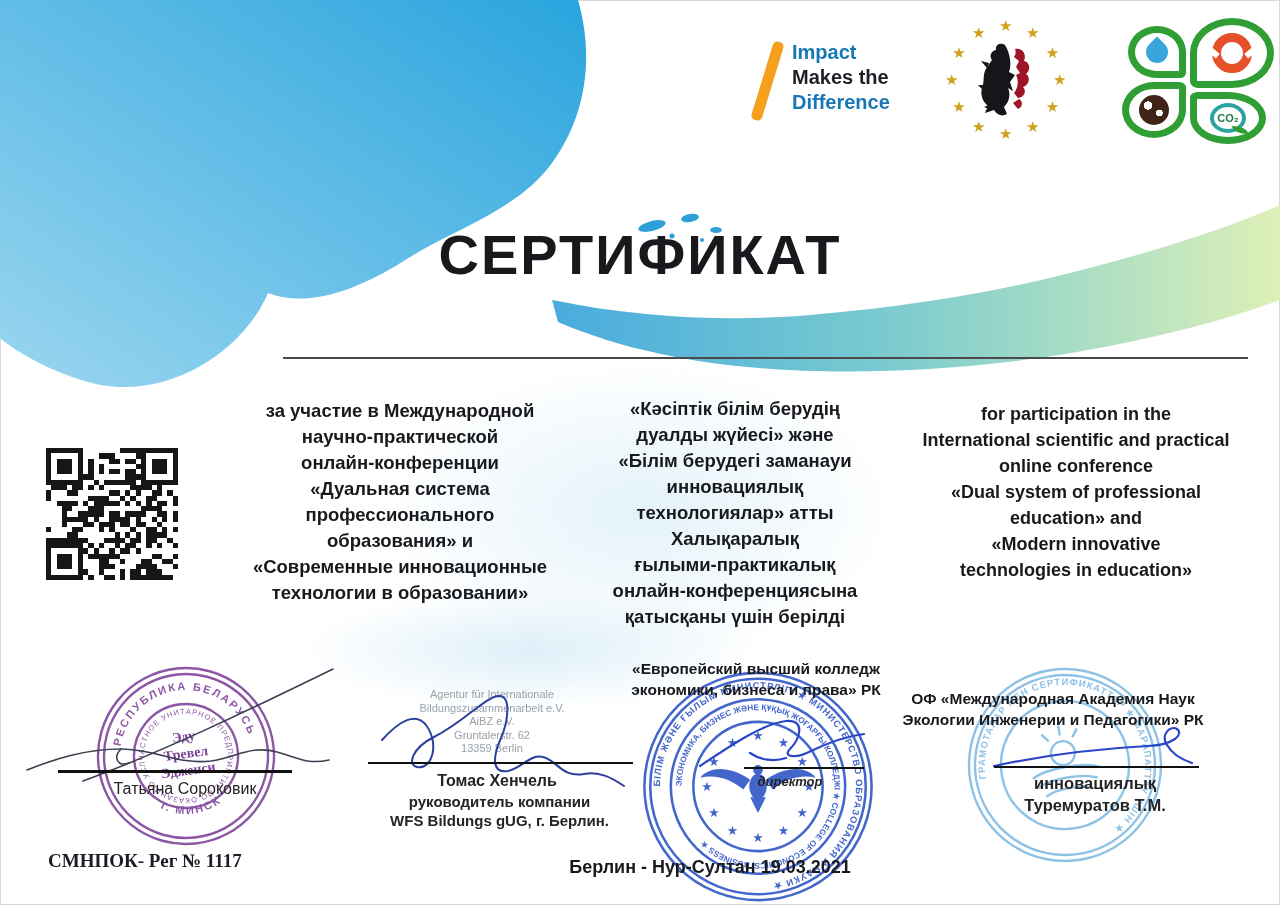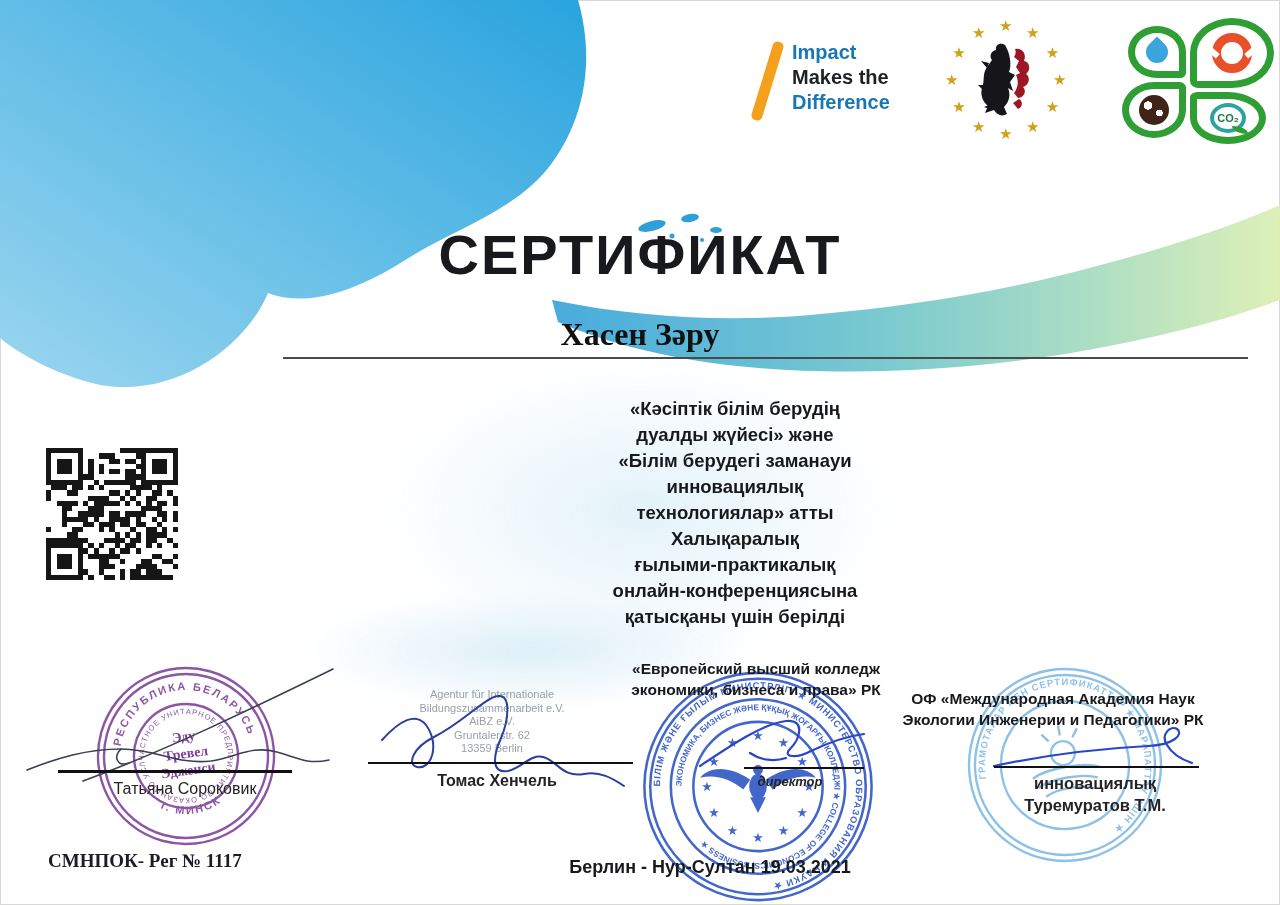--- a/index.html
+++ b/index.html
@@ -150,21 +150,20 @@
       </div>
     <div class="leaf leaf-bl">
         <div class="globe"></div>
       </div>
     <div class="leaf leaf-br">
         <div class="co2">
           <span>CO₂</span>
         </div>
       </div>
   </div>
-  <div class="abs name" style="width:1280px;">Хасен Зәру</div>
   <div class="abs name-line"></div>
 
   <div class="abs qr" id="qr">
       <div class="qr-cell" style="left: 73.92px; top: 0px; width: 5.28px; height: 5.28px;"></div>
       <div class="qr-cell" style="left: 79.2px; top: 0px; width: 5.28px; height: 5.28px;"></div>
       <div class="qr-cell" style="left: 84.48px; top: 0px; width: 5.28px; height: 5.28px;"></div>
       <div class="qr-cell" style="left: 89.76px; top: 0px; width: 5.28px; height: 5.28px;"></div>
       <div class="qr-cell" style="left: 52.8px; top: 5.28px; width: 5.28px; height: 5.28px;"></div>
       <div class="qr-cell" style="left: 58.08px; top: 5.28px; width: 5.28px; height: 5.28px;"></div>
       <div class="qr-cell" style="left: 63.36px; top: 5.28px; width: 5.28px; height: 5.28px;"></div>
@@ -396,29 +395,44 @@
       <div class="qr-cell" style="left: 95.04px; top: 0px; width: 5.28px; height: 36.96px;"></div>
       <div class="qr-cell" style="left: 126.72px; top: 0px; width: 5.28px; height: 36.96px;"></div>
       <div class="qr-cell" style="left: 105.6px; top: 10.56px; width: 15.84px; height: 15.84px;"></div>
       <div class="qr-cell" style="left: 0px; top: 95.04px; width: 36.96px; height: 5.28px;"></div>
       <div class="qr-cell" style="left: 0px; top: 126.72px; width: 36.96px; height: 5.28px;"></div>
       <div class="qr-cell" style="left: 0px; top: 95.04px; width: 5.28px; height: 36.96px;"></div>
       <div class="qr-cell" style="left: 31.68px; top: 95.04px; width: 5.28px; height: 36.96px;"></div>
       <div class="qr-cell" style="left: 10.56px; top: 105.6px; width: 15.84px; height: 15.84px;"></div>
     </div>
 
+  <div class="abs col col-ru">за участие в Международной
+научно-практической
+онлайн-конференции
+«Дуальная система
+профессионального
+образования» и
+«Современные инновационные
+технологии в образовании»</div>
   <div class="abs col col-kk">«Кәсіптік білім берудің
 дуалды жүйесі»  және
 «Білім берудегі заманауи
 инновациялық
 технологиялар» атты
 Халықаралық
 ғылыми-практикалық
 онлайн-конференциясына
 қатысқаны үшін берілді</div>
+  <div class="abs col col-en">for participation in the
+International scientific and practical
+online conference
+«Dual system of professional
+education» and
+«Modern innovative
+technologies in education»</div>
 
   <svg class="abs stamp" style="left:95px;top:665px;transform:rotate(-6deg);" width="182" height="182" viewBox="0 0 182 182">
     <defs>
       <path id="s1top" d="M 25,91 A 66,66 0 0 1 157,91"></path>
       <path id="s1bot" d="M 33,91 A 58,58 0 0 0 149,91"></path>
       <path id="s1ring" d="M 49,91 A 42,42 0 1 1 133,91 A 42,42 0 1 1 49,91"></path>
     </defs>
     <g fill="none" stroke="#7d3f98" stroke-width="2.4">
       <circle cx="91" cy="91" r="88"></circle>
         <circle cx="91" cy="91" r="82"></circle>
@@ -450,20 +464,22 @@
 AiBZ e.V.
 Gruntalerstr. 62
 13359 Berlin</div>
   <svg class="abs" style="left:372px;top:678px;" width="265" height="115" viewBox="0 0 265 115">
     <g fill="none" stroke="#2b3f9e" stroke-width="2" stroke-linecap="round">
       <path d="M10,62 C28,42 44,34 54,47 C68,66 60,92 45,89 C35,87 40,70 62,59 C92,44 112,20 126,18 C140,16 136,44 129,60 C121,78 119,96 136,93 C150,90 158,76 171,79 C186,83 190,100 212,96 C228,93 240,100 252,108"></path>
     </g>
   </svg>
   <div class="abs" style="left:368px;top:762px;width:265px;border-top:2.5px solid #111;"></div>
   <div class="abs sig-text" style="left:397px;top:772px;width:200px;font-size:16px;font-weight:700;">Томас Хенчель</div>
+  <div class="abs sig-text" style="left:362px;top:792px;width:275px;font-size:15px;line-height:19px;font-weight:700;">руководитель компании
+WFS Bildungs gUG, г. Берлин.</div>
 
   <svg class="abs stamp" style="left:637px;top:668px;" width="242" height="237" viewBox="0 0 242 242">
     <defs>
       <path id="s3outer" d="M 21,121 A 100,100 0 1 1 221,121 A 100,100 0 1 1 21,121"></path>
       <path id="s3mid" d="M 43,121 A 78,78 0 1 1 199,121 A 78,78 0 1 1 43,121"></path>
     </defs>
     <g fill="none" stroke="#2a52c4" stroke-width="2.6">
       <circle cx="121" cy="121" r="116"></circle>
         <circle cx="121" cy="121" r="110"></circle>
       <circle cx="121" cy="121" r="89"></circle>

